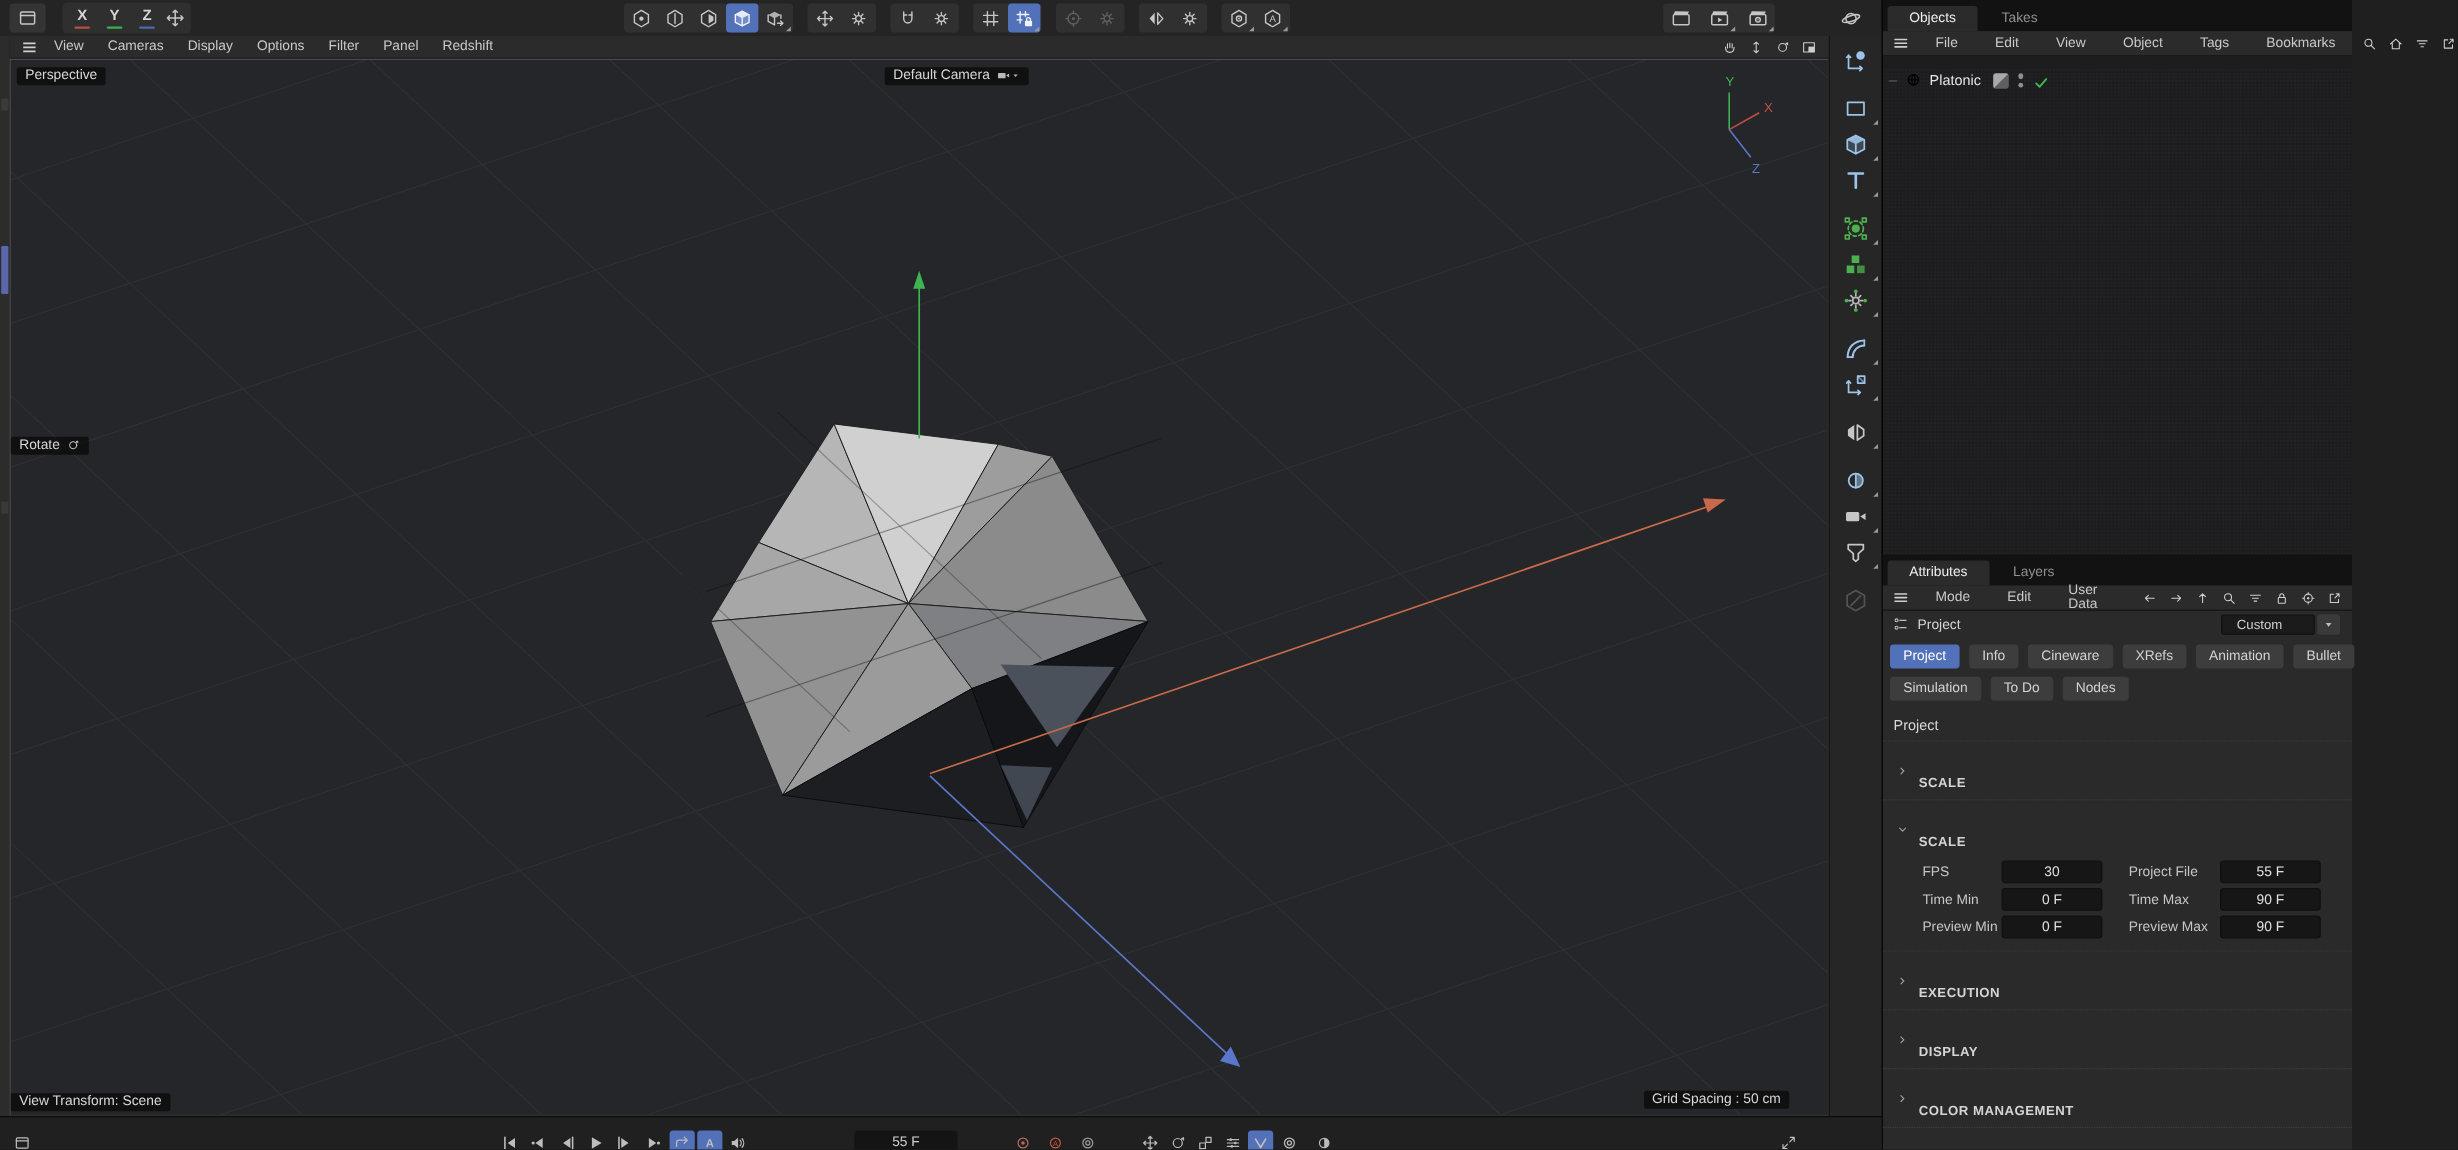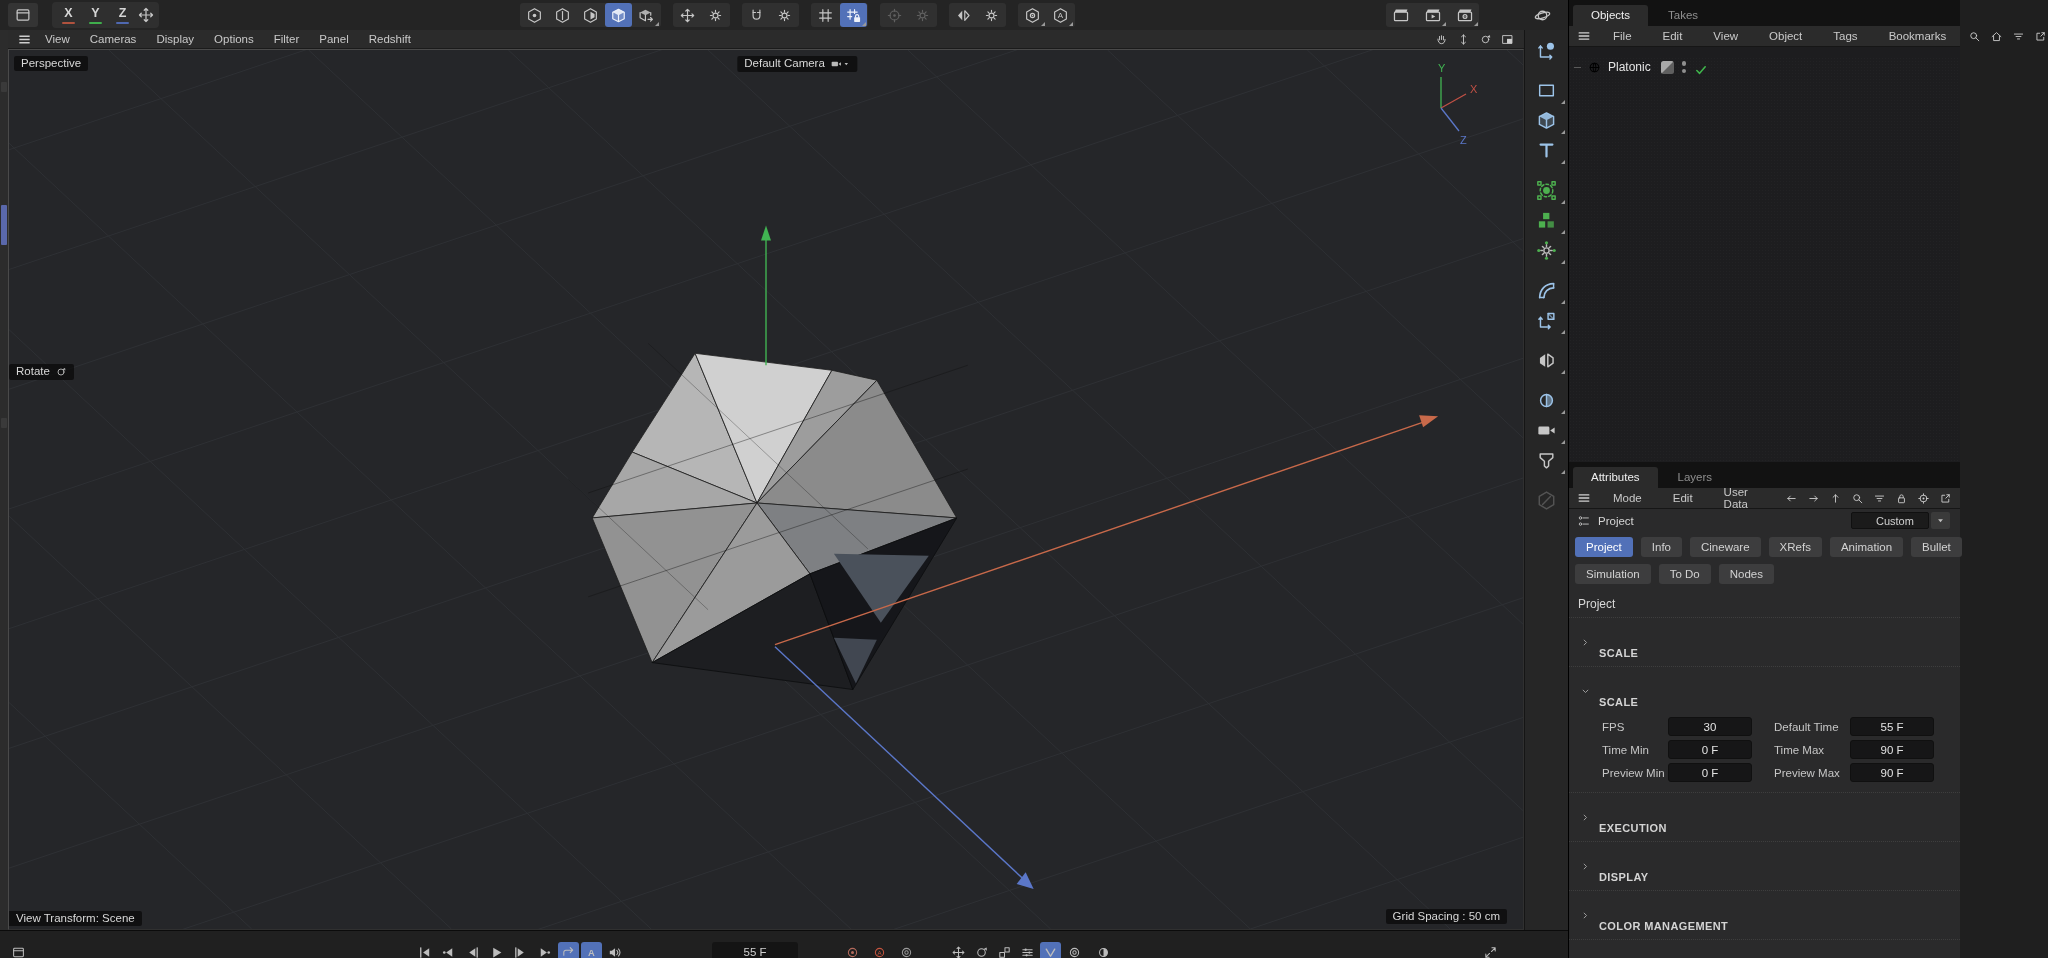--- a/index.html
+++ b/index.html
@@ -48,21 +48,21 @@
   #vp-canvas { position:absolute; left:0; top:19px; width:1516px; height:881px; background:#252629;
      border-left:1px solid #4a4a4a; border-top:1px solid #4a4a4a; border-right:1px solid #303030; border-bottom:1px solid #303030; }
   #scene { position:absolute; left:0; top:0; width:100%; height:100%; }
   .chip { position:absolute; background:rgba(8,8,8,.72); color:#d8d8d8; font-size:11.5px; padding:1px 7px 2px; border-radius:2px; display:flex; align-items:center; gap:5px; }
   #lbl-perspective { left:5px; top:6px;justify-content:center; }
   #lbl-camera { left:50%; transform:translateX(-24%); top:6px; }
   #lbl-camera .ic { width:12px; height:12px; color:#b9b9b9; }
   #lbl-rotate { left:0; top:314px; }
   #lbl-rotate .ic { width:12px; height:12px; color:#c9c9c9; }
   #status-left { left:0; bottom:3px; border-radius:0 2px 2px 0; }
-  #status-right { right:16px; bottom:5px; }
+  #status-right { right:32px; bottom:5px; }
   #gizmo { position:absolute; right:38px; top:12px; }
   #gizmo text { font-size:11px; font-family:"Liberation Sans",sans-serif; }
 
   
   #right-toolbar { position:absolute; left:1524px; top:30px; width:44px; height:900px; background:#262626;
      border-left:1px solid #151515; display:flex; flex-direction:column; align-items:center; padding-top:5px; }
   #right-toolbar .btn { width:38px; height:30px; margin:0; }
   #right-toolbar .ic { width:21px; height:21px; }
   .rt-gap { height:10px; flex:none; }
   .c-blue { color:#9cc3e8; } .c-green { color:#4db04f; } .c-white { color:#c6c6c6; }
@@ -90,21 +90,21 @@
   .odots { display:flex; flex-direction:column; gap:3px; margin:0 2px; }
   .odots i { width:4.5px; height:4.5px; border-radius:50%; background:#8f8f8f; }
   .ocheck { width:14px; height:14px; color:var(--check); }
 
   
   #actx { display:flex; align-items:center; height:23px; padding:0 10px 0 8px; gap:7px; }
   #actx .ic { width:14px; height:14px; color:#c0c0c0; }
   .actx-label { font-size:11.5px; color:#d5d5d5; }
   #preset { margin-left:auto; display:flex; align-items:center; }
   #preset-field { width:78px; height:17px; background:#1b1b1b; border:1px solid #101010; border-radius:2px;
-     font-size:11px; color:#d0d0d0; display:flex; align-items:center; padding-left:24px; }
+     font-size:11px; color:#d0d0d0; display:flex; align-items:center; padding-left:12px; }
   #preset-arrow { width:19px; height:17px; background:#3a3a3a; border-radius:2px; margin-left:2px;
      display:flex; align-items:center; justify-content:center; color:#c0c0c0; }
   #preset-arrow .ic { width:11px; height:11px; }
   #atabs { padding:5px 6px 4px; display:flex; flex-wrap:wrap; gap:7px 8px; width:472px; }
   .atab { background:#3d3d3e; color:#d2d2d2; font-size:11.5px; padding:4px 11px; border-radius:3px; }
   .atab.active { background:var(--accent); color:#fff; }
   #aheading { font-size:12px; color:#d8d8d8; padding:9px 0 6px 9px; }
   #asections { border-bottom:1px dotted #3e3e3e; }
   .sect { border-top:1px dotted #3e3e3e; }
   .sect-head { display:flex; align-items:center; gap:8px; padding:7px 0 7px 11px; }
@@ -716,21 +716,21 @@
           <div class="sect-head">
             <svg class="ic" viewBox="0 0 16 16" fill="none" stroke="currentColor" stroke-width="1.1" stroke-linecap="round" stroke-linejoin="round">
               <path d="M4.5 6 8 9.5 11.5 6" stroke-width="1.4"></path>
             </svg>
             <span class="sect-label">SCALE</span>
           </div>
           <div class="fgrid">
             <span class="flbl">FPS</span>
             <span class="fld">30</span>
             <div></div>
-            <span class="flbl">Default Time</span>
+            <span class="flbl">Project File</span>
             <span class="fld">55 F</span>
             <span class="flbl">Time Min</span>
             <span class="fld">0 F</span>
             <div></div>
             <span class="flbl">Time Max</span>
             <span class="fld">90 F</span>
             <span class="flbl">Preview Min</span>
             <span class="fld">0 F</span>
             <div></div>
             <span class="flbl">Preview Max</span>

